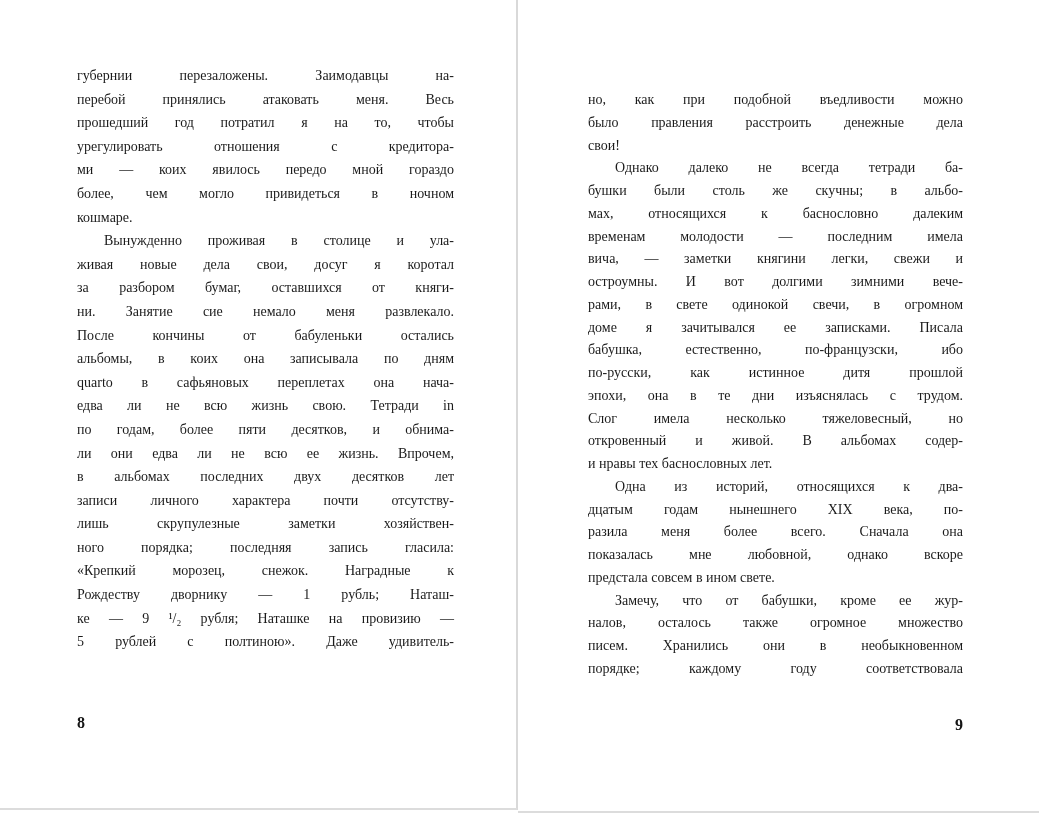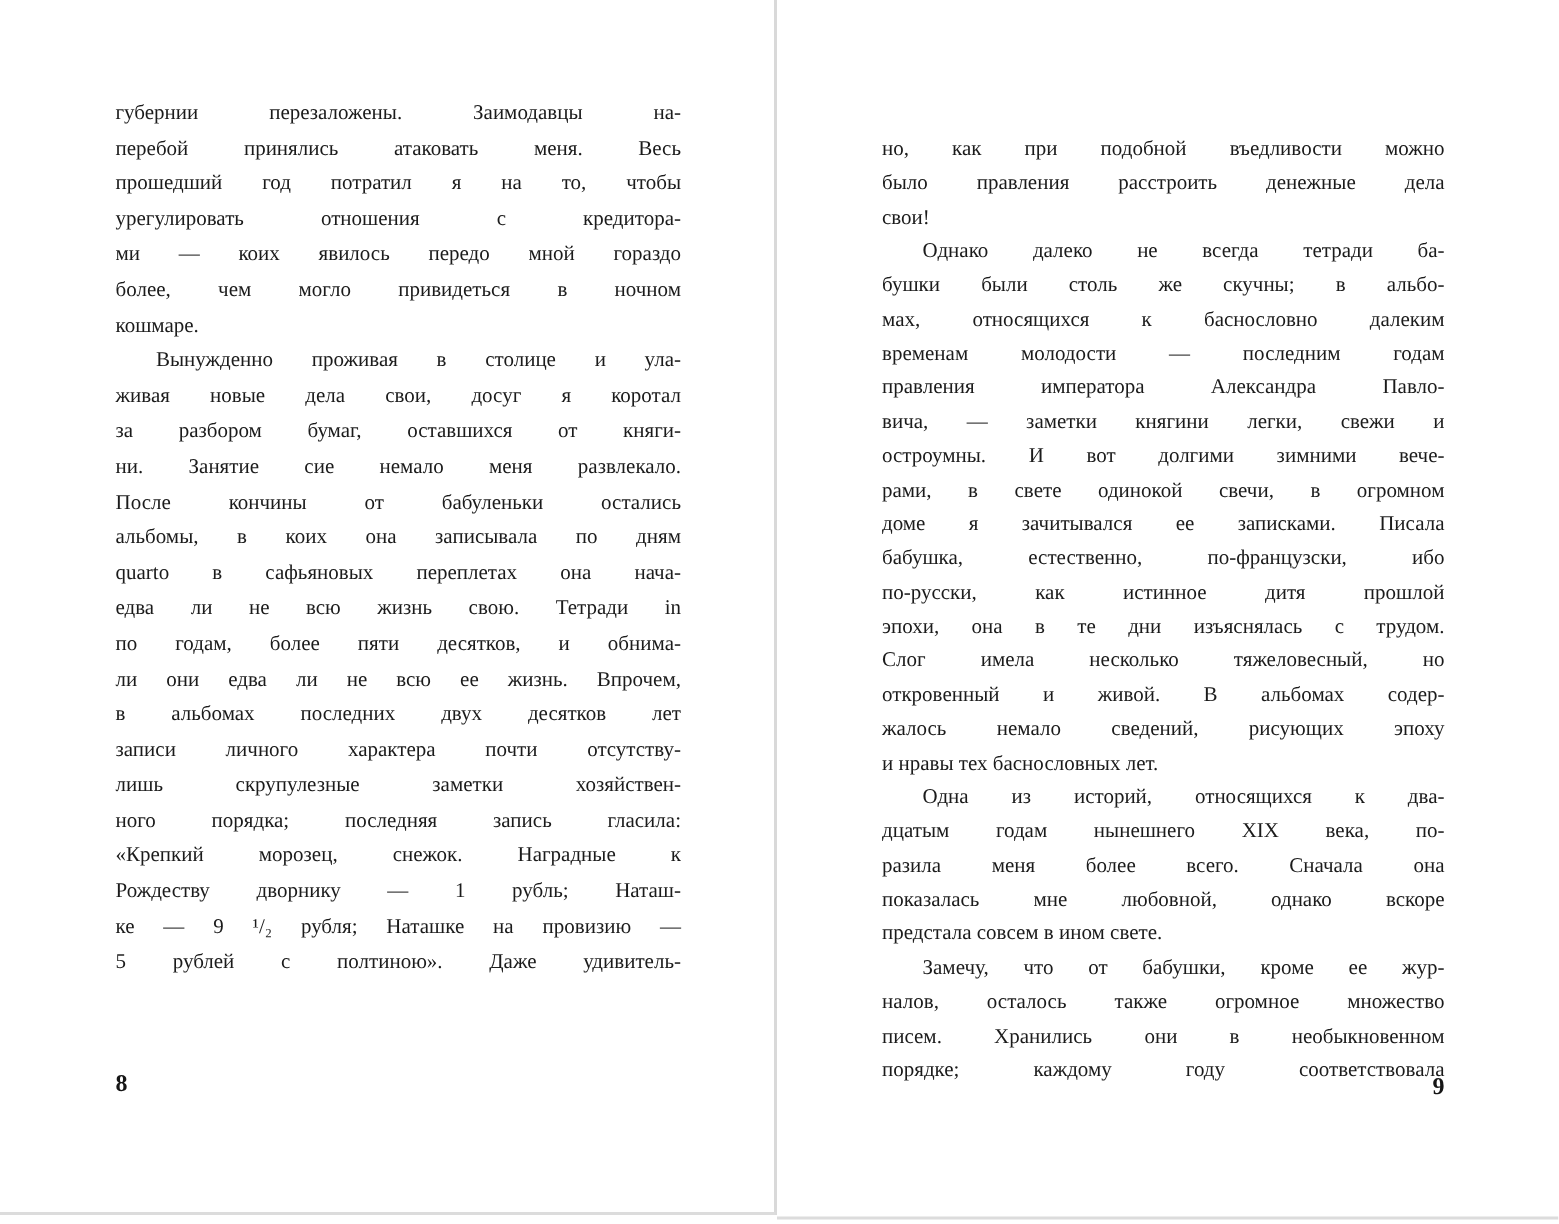--- a/index.html
+++ b/index.html
@@ -123,32 +123,30 @@
   </section>
 
   <section>
     <div class="text-block right">
         <div class="line">но, как при подобной въедливости можно</div>
         <div class="line">было правления расстроить денежные дела</div>
         <div class="line endline">свои!</div>
         <div class="line indent">Однако далеко не всегда тетради ба-</div>
         <div class="line">бушки были столь же скучны; в альбо-</div>
         <div class="line">мах, относящихся к баснословно далеким</div>
-        <div class="line">временам молодости — последним годам</div>
-        <div class="line">правления императора Александра Павло-</div>
+        <div class="line">временам молодости — последним имела</div>
         <div class="line">вича, — заметки княгини легки, свежи и</div>
         <div class="line">остроумны. И вот долгими зимними вече-</div>
         <div class="line">рами, в свете одинокой свечи, в огромном</div>
         <div class="line">доме я зачитывался ее записками. Писала</div>
         <div class="line">бабушка, естественно, по-французски, ибо</div>
         <div class="line">по-русски, как истинное дитя прошлой</div>
         <div class="line">эпохи, она в те дни изъяснялась с трудом.</div>
         <div class="line">Слог имела несколько тяжеловесный, но</div>
         <div class="line">откровенный и живой. В альбомах содер-</div>
-        <div class="line">жалось немало сведений, рисующих эпоху</div>
         <div class="line endline">и нравы тех баснословных лет.</div>
         <div class="line indent">Одна из историй, относящихся к два-</div>
         <div class="line">дцатым годам нынешнего XIX века, по-</div>
         <div class="line">разила меня более всего. Сначала она</div>
         <div class="line">показалась мне любовной, однако вскоре</div>
         <div class="line endline">предстала совсем в ином свете.</div>
         <div class="line indent">Замечу, что от бабушки, кроме ее жур-</div>
         <div class="line">налов, осталось также огромное множество</div>
         <div class="line">писем. Хранились они в необыкновенном</div>
         <div class="line">порядке; каждому году соответствовала</div>

